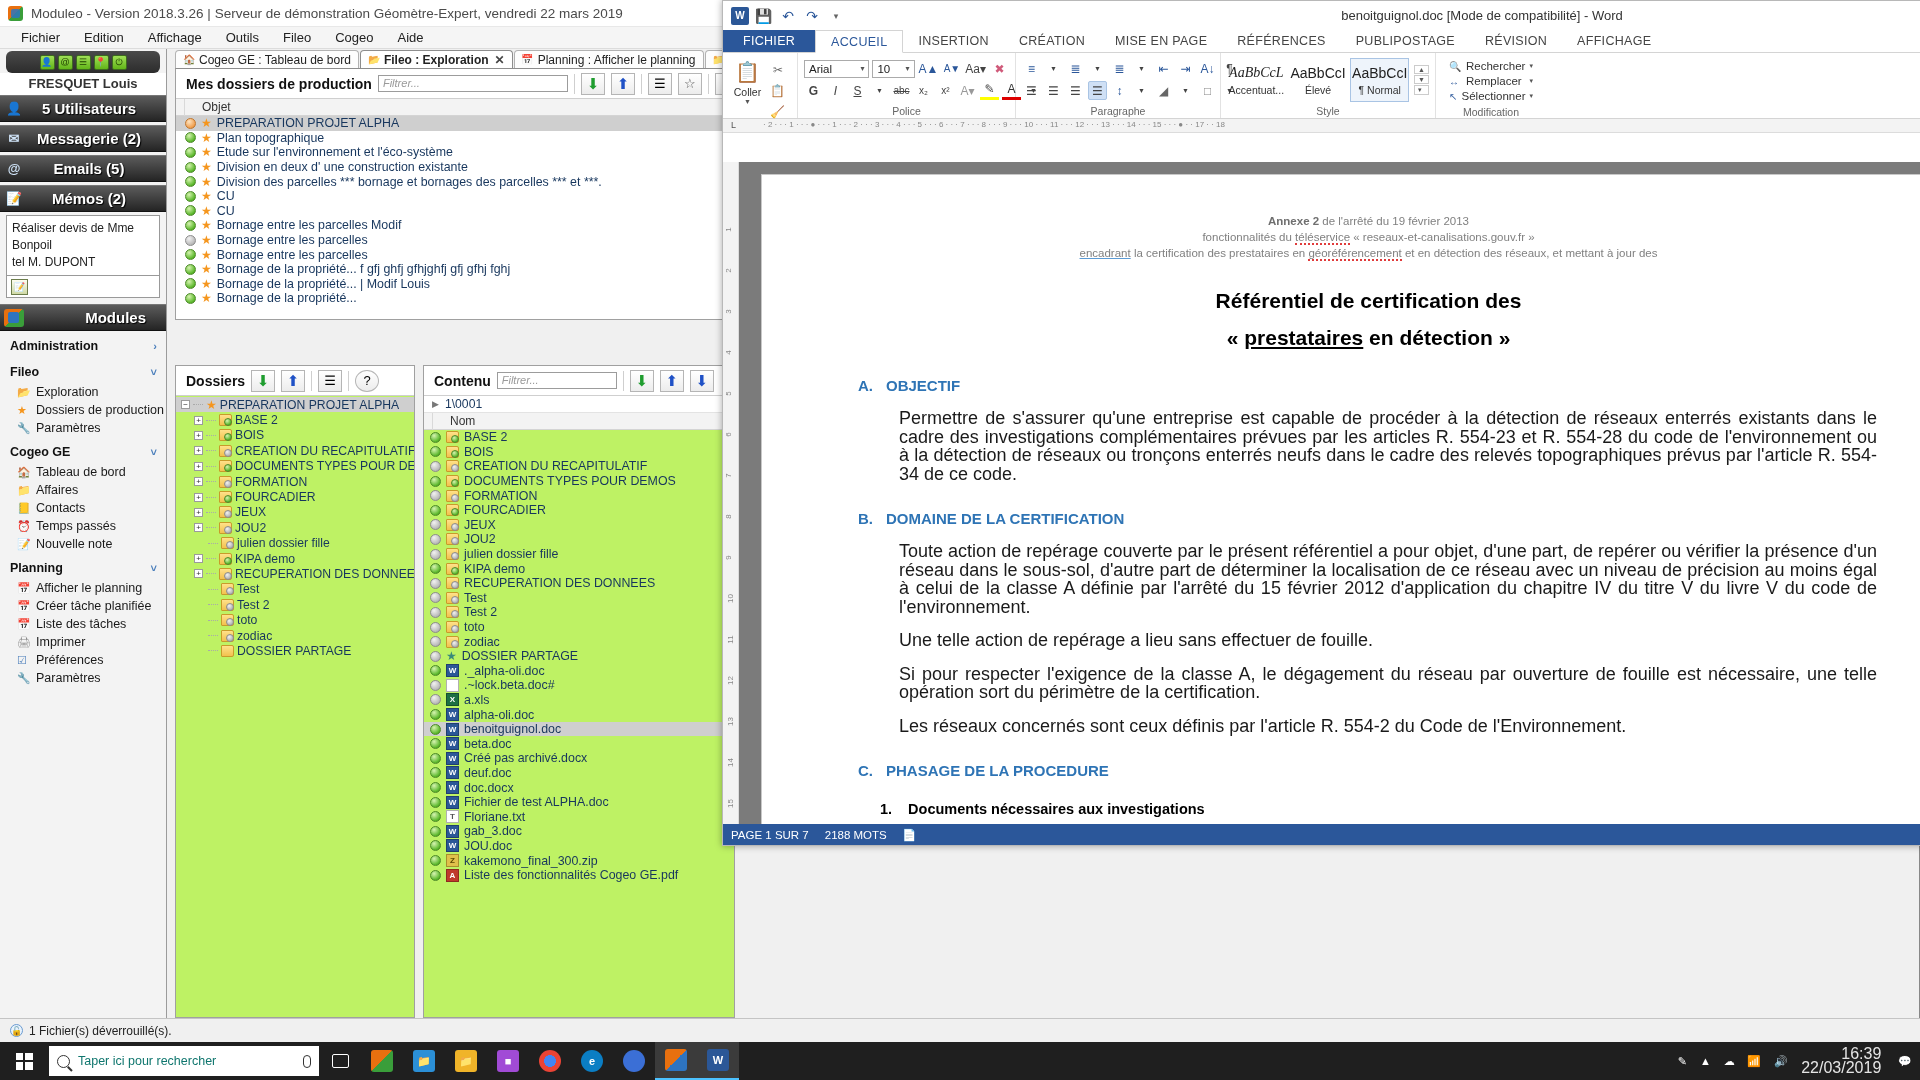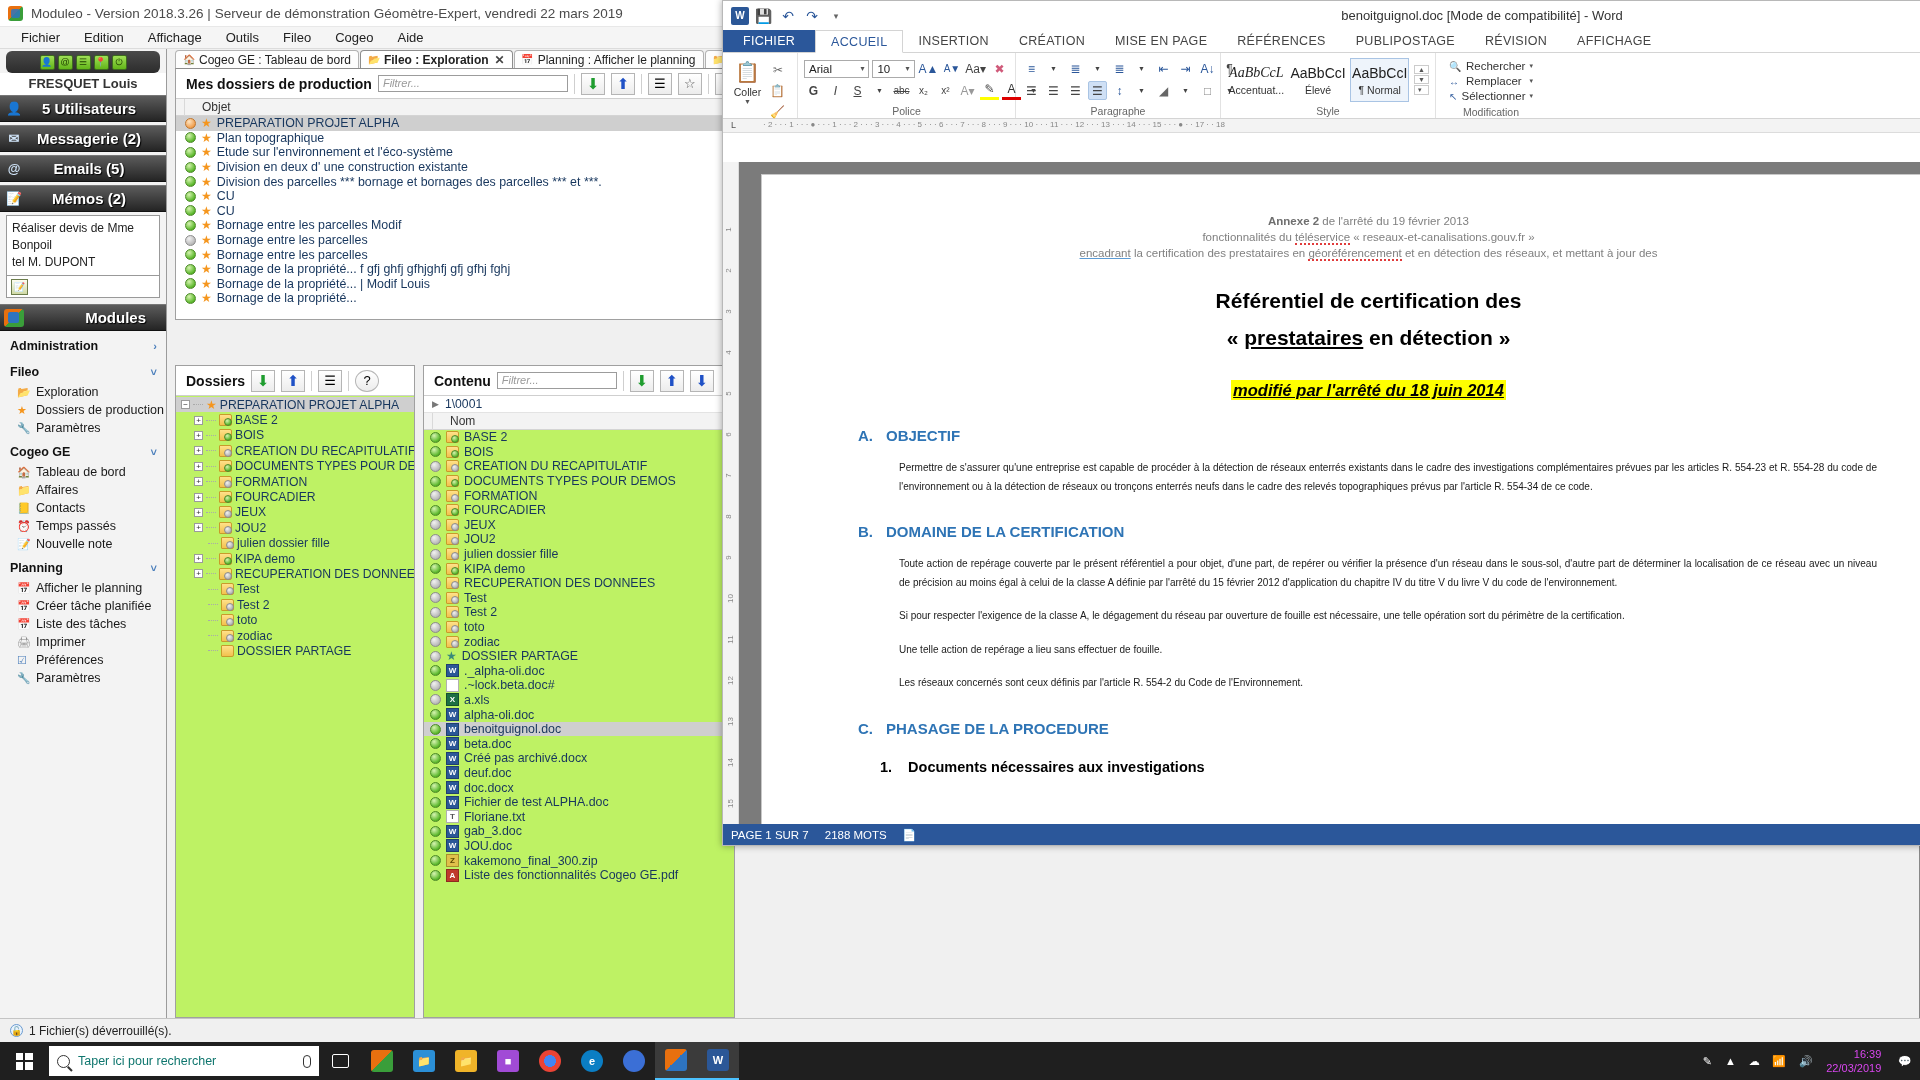--- a/index.html
+++ b/index.html
@@ -188,21 +188,21 @@
   .d-hdr{color:#808080;font-size:11.5px;text-align:center;line-height:16px;}
   .d-hdr b{color:#6f6f6f;}
   .u-blue{text-decoration:underline;text-decoration-color:#5b9bd5;}
   .sq-red{border-bottom:2px dotted #e03b3b;}
   .d-title{font-size:21px;font-weight:bold;text-align:center;margin-top:26px;line-height:28px;color:#000;}
   .d-title2{font-size:21px;font-weight:bold;text-align:center;margin-top:11px;color:#000;}
   .d-mod{text-align:center;margin-top:31px;}
   .d-mod span{background:#ffff00;font-style:italic;font-weight:bold;font-size:16.5px;
     text-decoration:underline;color:#000;padding:1px 2px;}
   .d-h2{color:#2e74b5;font-weight:bold;font-size:15px;margin-top:27px;display:flex;gap:13px;}
-  .d-p{font-size:10px;color:#1a1a1a;text-align:justify;line-height:18.5px;margin-top:15px;
+  .d-p{font-size:18px;color:#1a1a1a;text-align:justify;line-height:18.5px;margin-top:15px;
     padding-left:41px;padding-right:2px;}
   .d-h3{font-size:14.5px;font-weight:bold;color:#000;margin-top:22px;display:flex;gap:16px;padding-left:22px;}
 
   
   #taskbar{position:absolute;left:0;bottom:0;width:1920px;height:38px;background:#1f1f1f;display:flex;align-items:center;}
   #startbtn{width:48px;height:38px;display:flex;align-items:center;justify-content:center;}
   #startbtn .winlogo{width:17px;height:17px;display:grid;grid-template-columns:1fr 1fr;
     grid-template-rows:1fr 1fr;gap:2px;}
   #startbtn .winlogo i{background:#fff;display:block;}
   #searchbox{width:270px;height:30px;background:#fff;display:flex;align-items:center;gap:8px;
@@ -210,21 +210,21 @@
   #searchbox .sicon{width:13px;height:13px;border:1.6px solid #333;border-radius:50%;position:relative;}
   #searchbox .sicon::after{content:'';position:absolute;right:-4px;bottom:-3px;width:6px;height:1.6px;
     background:#333;transform:rotate(45deg);}
   #searchbox .stxt{font-size:12.5px;color:#0f766e;flex:1;}
   #searchbox .mic{width:8px;height:13px;border-radius:4px;border:1.6px solid #333;}
   .tbicon{width:42px;height:38px;display:flex;align-items:center;justify-content:center;position:relative;}
   .tbicon.active{background:#3b3b3b;border-bottom:2px solid #4cc2ff;}
   .tbi{width:22px;height:22px;border-radius:3px;display:flex;align-items:center;justify-content:center;
     font-size:11px;color:#fff;font-weight:bold;}
   #tray{margin-left:auto;display:flex;align-items:center;gap:13px;padding-right:8px;color:#fff;font-size:11px;}
-  #clock{text-align:right;line-height:14px;font-size:11px;color:#d946ef;padding-right:4px;}
+  #clock{text-align:right;line-height:14px;font-size:16px;color:#e5e5e5;padding-right:4px;}
   .taskview{width:17px;height:14px;border:1.5px solid #fff;border-radius:2px;}
 </style>
 </head>
 <body>
 
 <div id="moduleo">
 
   <div id="mod-titlebar">
     <span class="mod-logo"></span>
     <span id="mod-title-text">Moduleo - Version 2018.3.26 | Serveur de démonstration Géomètre-Expert, vendredi 22 mars 2019</span>
@@ -949,37 +949,34 @@
         <div>
           <span class="u-blue">encadrant</span><span> la certification des prestataires en </span><span class="sq-red">géoréférencement</span><span> et en détection des réseaux, et mettant à jour des</span>
         </div>
       </div>
 
       <div class="d-title">Référentiel de certification des</div>
       <div class="d-title2">
         <span>« </span><span style="text-decoration:underline;">prestataires</span><span> en détection »</span>
       </div>
 
-      <div class="d-mod">
-        <span>modifié par l'arrêté du 18 juin 2014</span>
-      </div>
 
       <div id="doc-sections">
           <div class="d-h2">
             <span>A.</span>
             <span>OBJECTIF</span>
           </div>
           <div class="d-p">Permettre de s'assurer qu'une entreprise est capable de procéder à la détection de réseaux enterrés existants dans le cadre des investigations complémentaires prévues par les articles R. 554-23 et R. 554-28 du code de l'environnement ou à la détection de réseaux ou tronçons enterrés neufs dans le cadre des relevés topographiques prévus par l'article R. 554-34 de ce code.</div>
           <div class="d-h2">
             <span>B.</span>
             <span>DOMAINE DE LA CERTIFICATION</span>
           </div>
           <div class="d-p">Toute action de repérage couverte par le présent référentiel a pour objet, d'une part, de repérer ou vérifier la présence d'un réseau dans le sous-sol, d'autre part de déterminer la localisation de ce réseau avec un niveau de précision au moins égal à celui de la classe A définie par l'arrêté du 15 février 2012 d'application du chapitre IV du titre V du livre V du code de l'environnement.</div>
+          <div class="d-p">Une telle action de repérage a lieu sans effectuer de fouille.</div>
           <div class="d-p">Si pour respecter l'exigence de la classe A, le dégagement du réseau par ouverture de fouille est nécessaire, une telle opération sort du périmètre de la certification.</div>
-          <div class="d-p">Une telle action de repérage a lieu sans effectuer de fouille.</div>
           <div class="d-p">Les réseaux concernés sont ceux définis par l'article R. 554-2 du Code de l'Environnement.</div>
           <div class="d-h2">
             <span>C.</span>
             <span>PHASAGE DE LA PROCEDURE</span>
           </div>
         </div>
 
       <div class="d-h3">
         <span>1.</span>
         <span>Documents nécessaires aux investigations</span>

